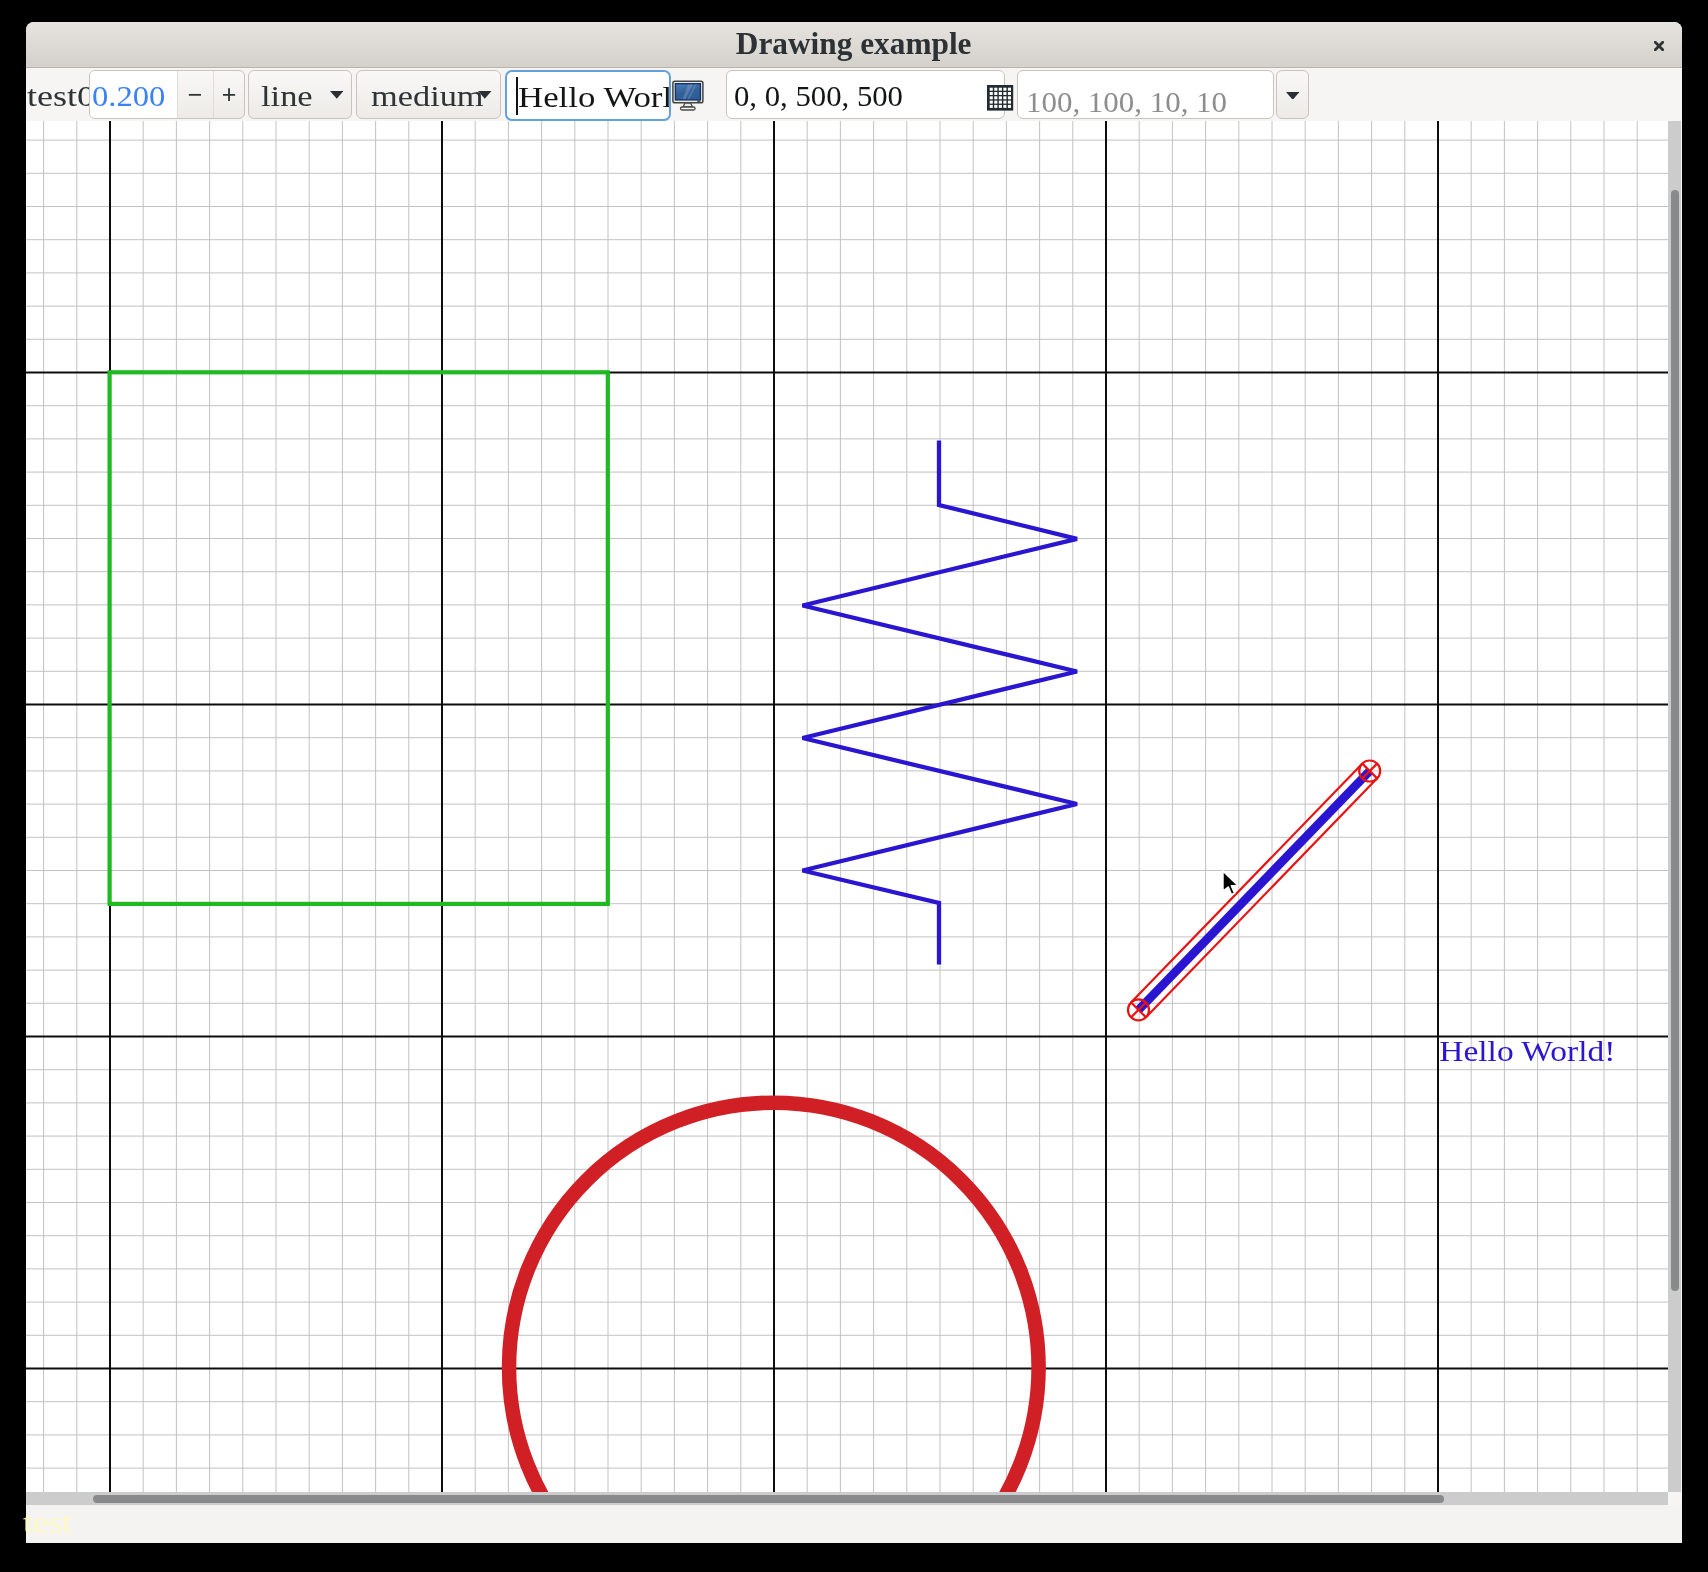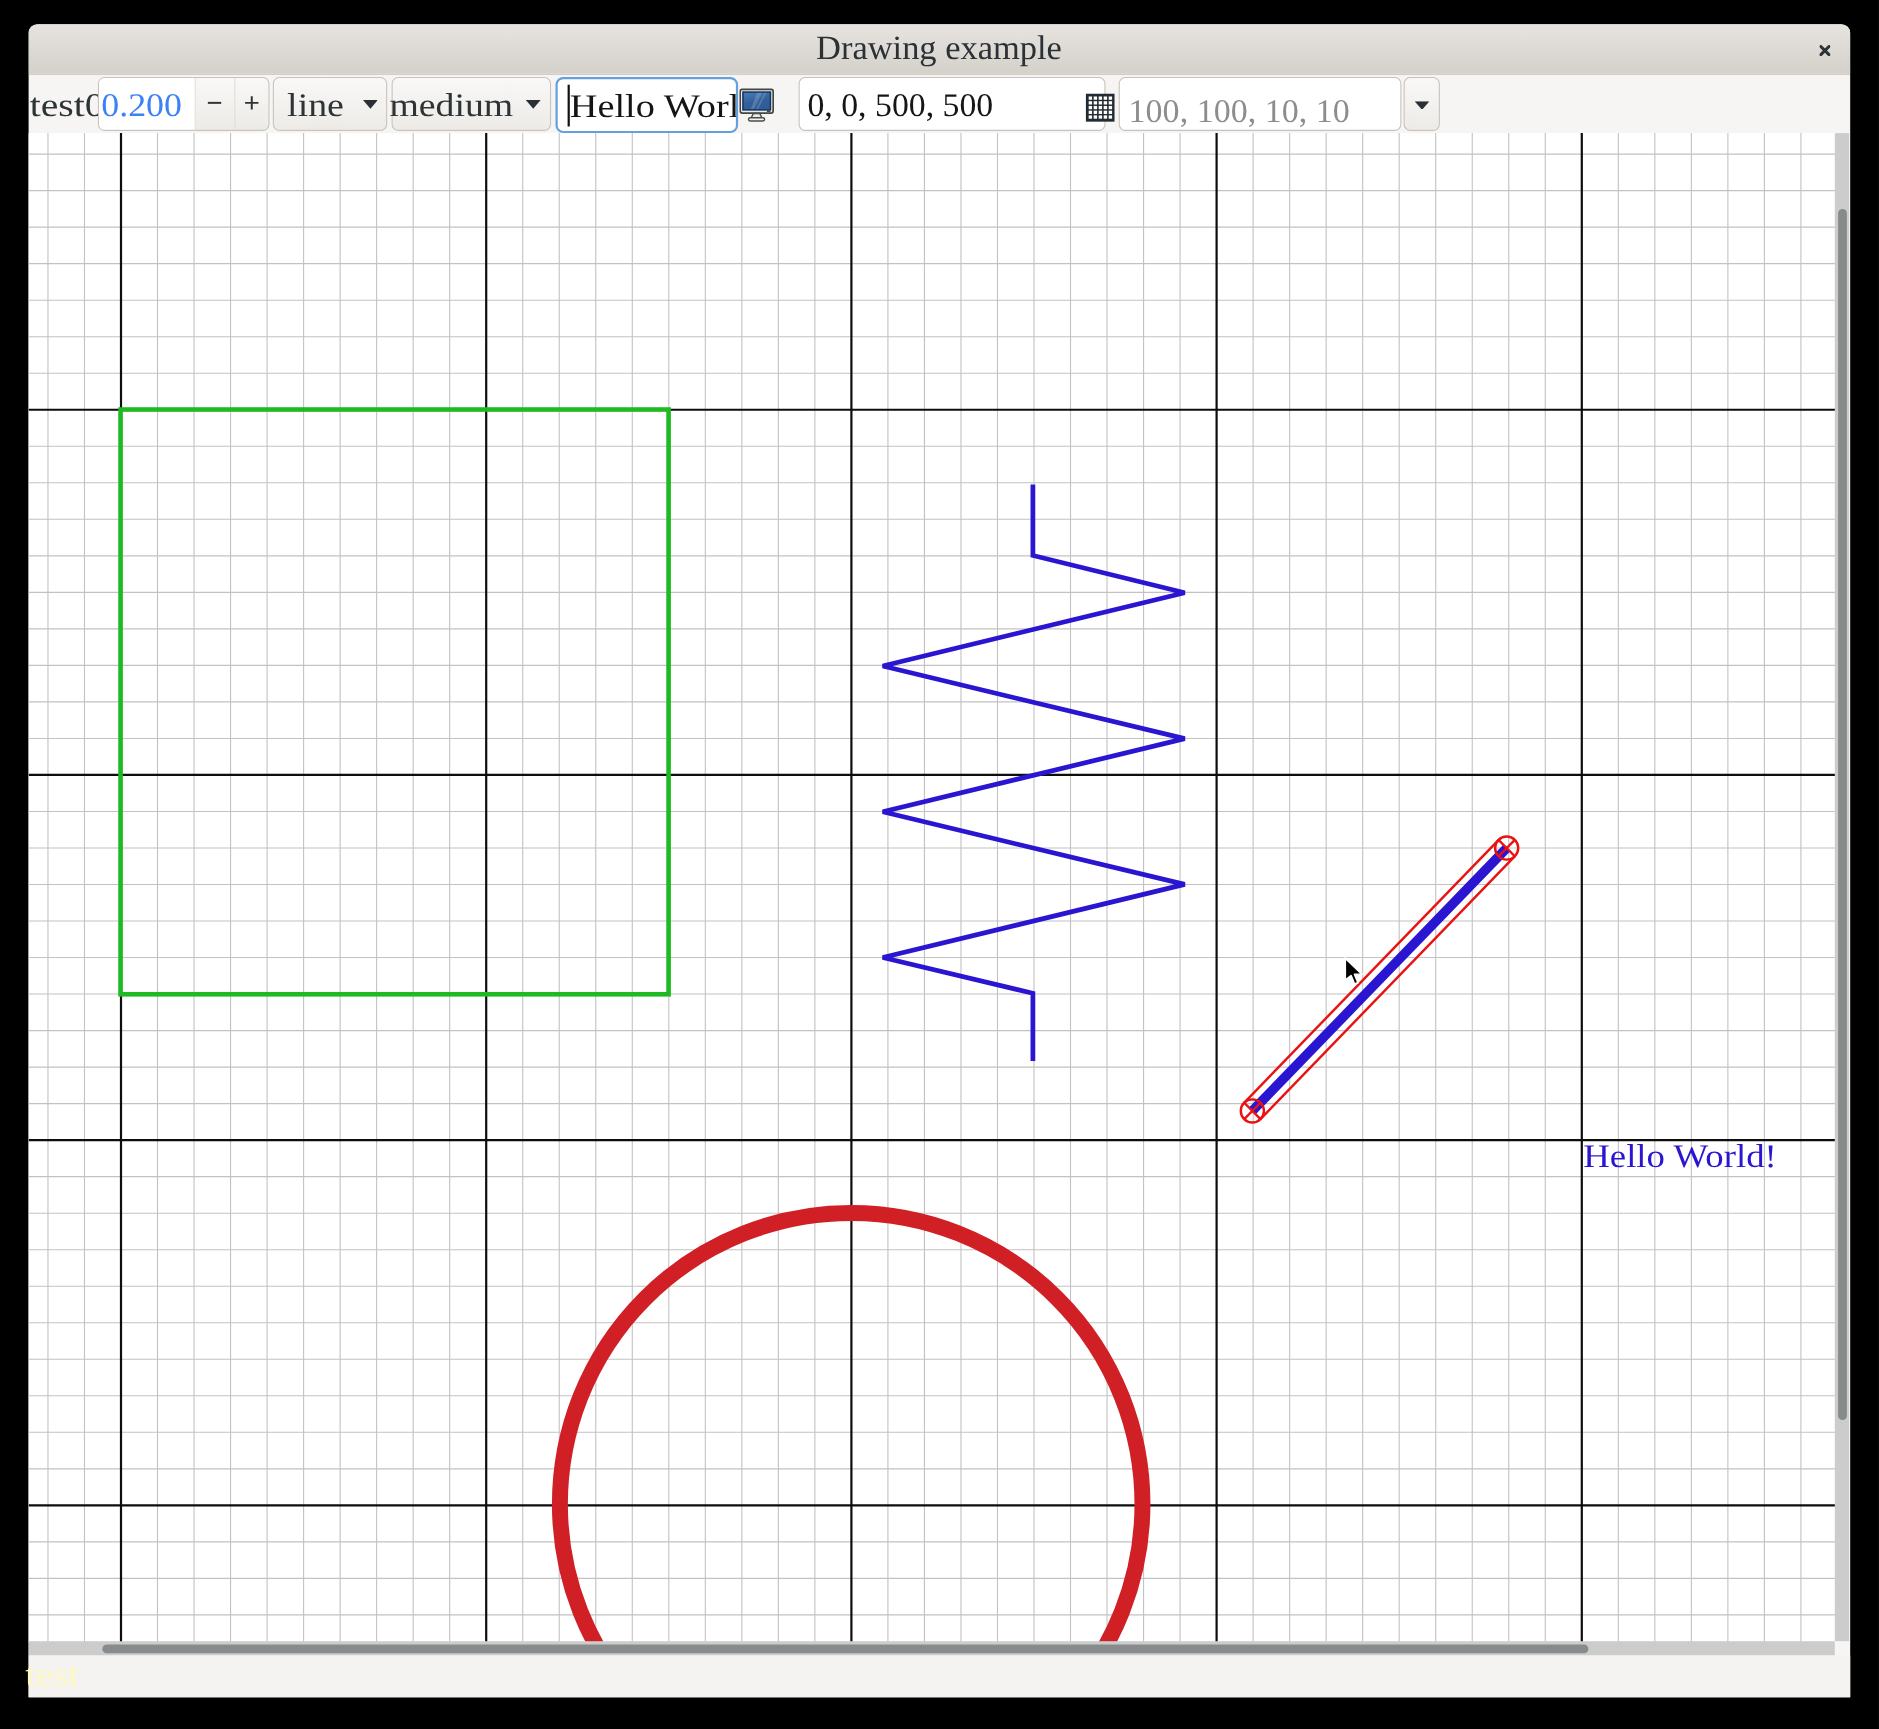--- a/index.html
+++ b/index.html
@@ -6,21 +6,21 @@
 #page { position:relative; width:1708px; height:1572px; overflow:hidden; }
 .abs { position:absolute; }
 .tb { position:absolute; top:70px; height:49px; display:flex; align-items:center; font-size:30px; color:#2e3436; padding-top:3px; }
 </style></head>
 <body>
 <div id="page">
 
 <div class="abs" style="left:26px;top:22px;width:1656px;height:1520.6px;background:#f6f5f3;border-radius:8px 8px 0 0;"></div>
 
 <div class="abs" style="left:26px;top:22px;width:1656px;height:46px;background:linear-gradient(180deg,#e7e4e0,#d4d0ca);border-bottom:1px solid #b8b3ac;border-radius:8px 8px 0 0;"></div>
-<div class="abs" style="left:26px;top:22px;width:1656px;height:46px;display:flex;align-items:center;justify-content:center;font-size:31px;font-weight:normal;color:#2c3135;padding-bottom:3px;">
+<div class="abs" style="left:26px;top:22px;width:1656px;height:46px;display:flex;align-items:center;justify-content:center;font-size:31px;font-weight:bold;color:#2c3135;padding-bottom:3px;">
       <span style="display:inline-block;transform:scaleX(1.01);transform-origin:0 50%;white-space:pre;transform-origin:50% 50%;">Drawing example</span>
     </div>
 <svg class="abs" width="10" height="10" viewBox="0 0 10 10" style="left:1654px;top:41.2px">
 <line x1="1.3" y1="1.3" x2="8.7" y2="8.7" stroke="#2e3436" stroke-width="2.8" stroke-linecap="round"></line>
 <line x1="8.7" y1="1.3" x2="1.3" y2="8.7" stroke="#2e3436" stroke-width="2.8" stroke-linecap="round"></line>
 </svg>
 
 <div class="tb" style="left:26.5px;font-family:Liberation Serif, serif;">
       <span style="display:inline-block;transform:scaleX(1.2);transform-origin:0 50%;white-space:pre;">test0</span>
     </div>
@@ -35,21 +35,21 @@
 
 <div class="abs" style="left:248px;top:70px;width:104.3px;height:49px;border:1px solid #c9c3bd;border-radius:6px;background:linear-gradient(180deg,#f9f8f7,#edebe7);"></div>
 <div class="tb" style="left:261px;font-family:Liberation Serif, serif;">
       <span style="display:inline-block;transform:scaleX(1.148);transform-origin:0 50%;white-space:pre;">line</span>
     </div>
 <svg width="13.5" height="7.8" viewBox="0 0 13.5 7.8" style="position:absolute;left:329.75px;top:91.1px">
       <path d="M0,0 L13.5,0 L6.75,7.8 Z" fill="#2a2f33"></path>
     </svg>
 
 <div class="abs" style="left:356.1px;top:70px;width:144.6px;height:49px;border:1px solid #c9c3bd;border-radius:6px;background:linear-gradient(180deg,#f9f8f7,#edebe7);"></div>
-<div class="tb" style="left:354px;">
+<div class="tb" style="left:371px;">
       <span style="display:inline-block;transform:scaleX(1.145);transform-origin:0 50%;white-space:pre;">medium</span>
     </div>
 <svg width="13.5" height="7.8" viewBox="0 0 13.5 7.8" style="position:absolute;left:478.45px;top:91.1px">
       <path d="M0,0 L13.5,0 L6.75,7.8 Z" fill="#2a2f33"></path>
     </svg>
 
 <div class="abs" style="left:505px;top:69.5px;width:166px;height:51px;border:2px solid #64a0dc;border-radius:7px;background:#fff;overflow:hidden;">
   <div style="position:absolute;left:9px;top:5px;width:2px;height:38px;background:#111;"></div>
   <div style="position:absolute;left:11px;top:0;height:47px;display:flex;align-items:center;font-size:30px;color:#131516;white-space:nowrap;padding-top:4px;">
         <span style="display:inline-block;transform:scaleX(1.16);transform-origin:0 50%;white-space:pre;">Hello World</span>

